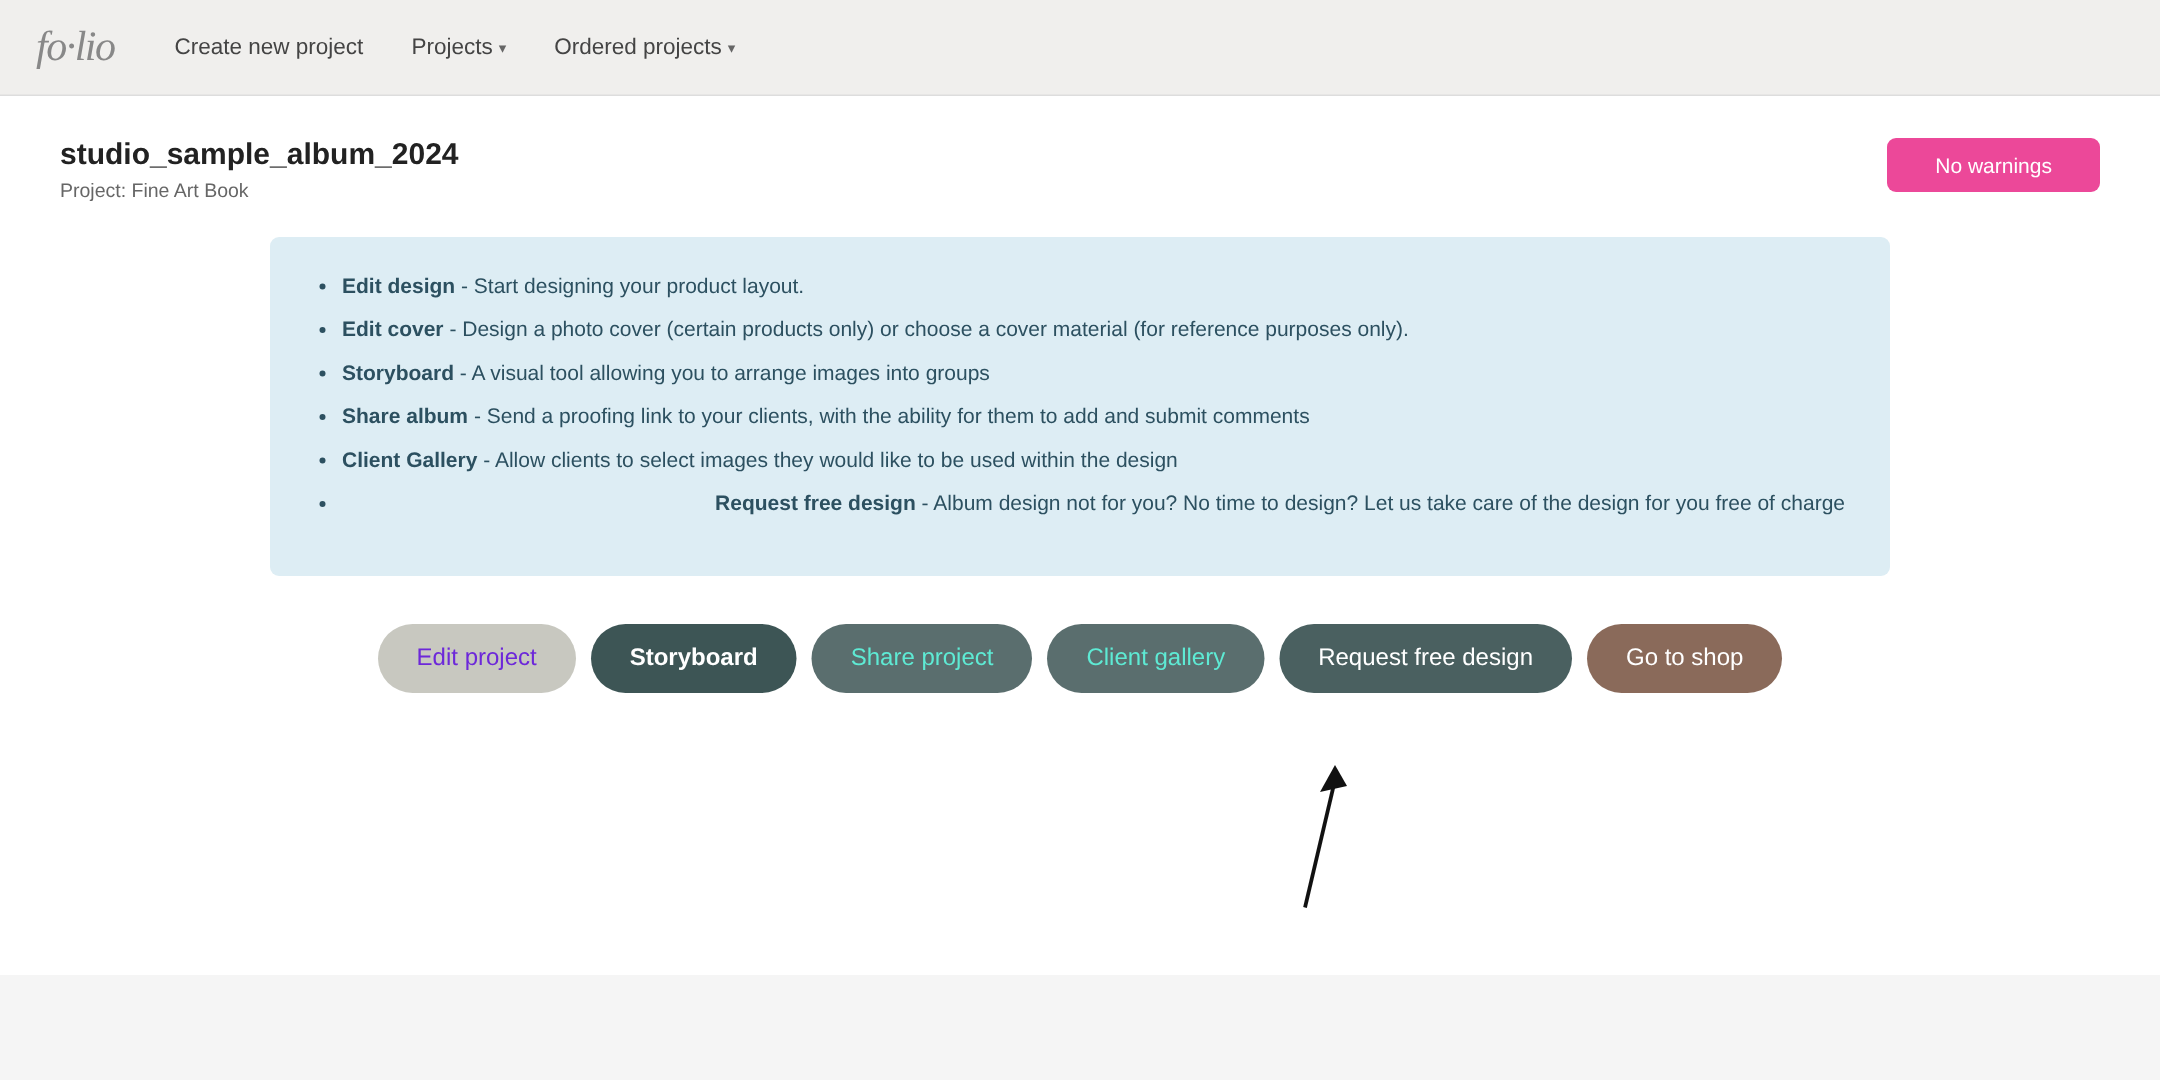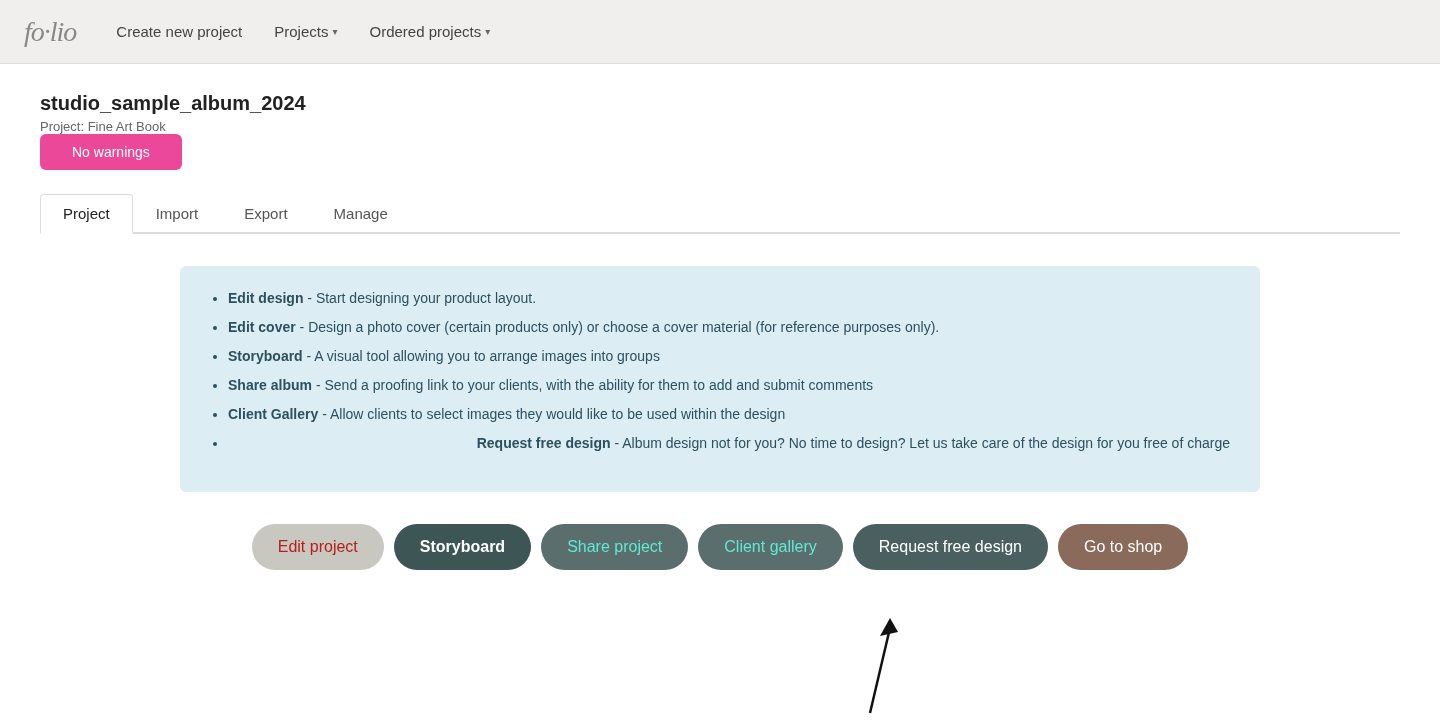--- a/index.html
+++ b/index.html
@@ -48,21 +48,20 @@
       background: #fff;
       padding: 28px 40px 40px 40px;
     }
 
     
     .project-header {
       display: flex;
       align-items: flex-start;
       justify-content: space-between;
       margin-bottom: 24px;
-      flex-direction: column;
     }
     .project-title {
       font-size: 20px;
       font-weight: 700;
       color: #222;
       margin-bottom: 4px;
     }
     .project-subtitle {
       font-size: 13px;
       color: #666;
@@ -136,21 +135,21 @@
     .action-btn {
       border: none;
       border-radius: 30px;
       padding: 14px 26px;
       font-size: 16px;
       cursor: pointer;
       font-weight: 400;
     }
     .btn-light {
       background: #c8c8c0;
-      color: #b91c1c;
+      color: #6d28d9;
     }
     .btn-dark {
       background: #5a6e6e;
       color: #5eead4;
     }
     .btn-darker {
       background: #4a6060;
       color: #fff;
     }
     .btn-brown {
@@ -196,26 +195,20 @@
 <div class="content">
 
   <div class="project-header">
     <div>
       <div class="project-title">studio_sample_album_2024</div>
       <div class="project-subtitle">Project: Fine Art Book</div>
     </div>
     <button class="no-warnings-btn">No warnings</button>
   </div>
 
-  <div class="tabs">
-    <button class="tab active">Project</button>
-    <button class="tab">Import</button>
-    <button class="tab">Export</button>
-    <button class="tab">Manage</button>
-  </div>
 
   <div class="info-box">
     <ul>
       <li>
         <strong>Edit design</strong>
         <span> - Start designing your product layout.</span>
       </li>
       <li>
         <strong>Edit cover</strong>
         <span> - Design a photo cover (certain products only) or choose a cover material (for reference purposes only).</span>

